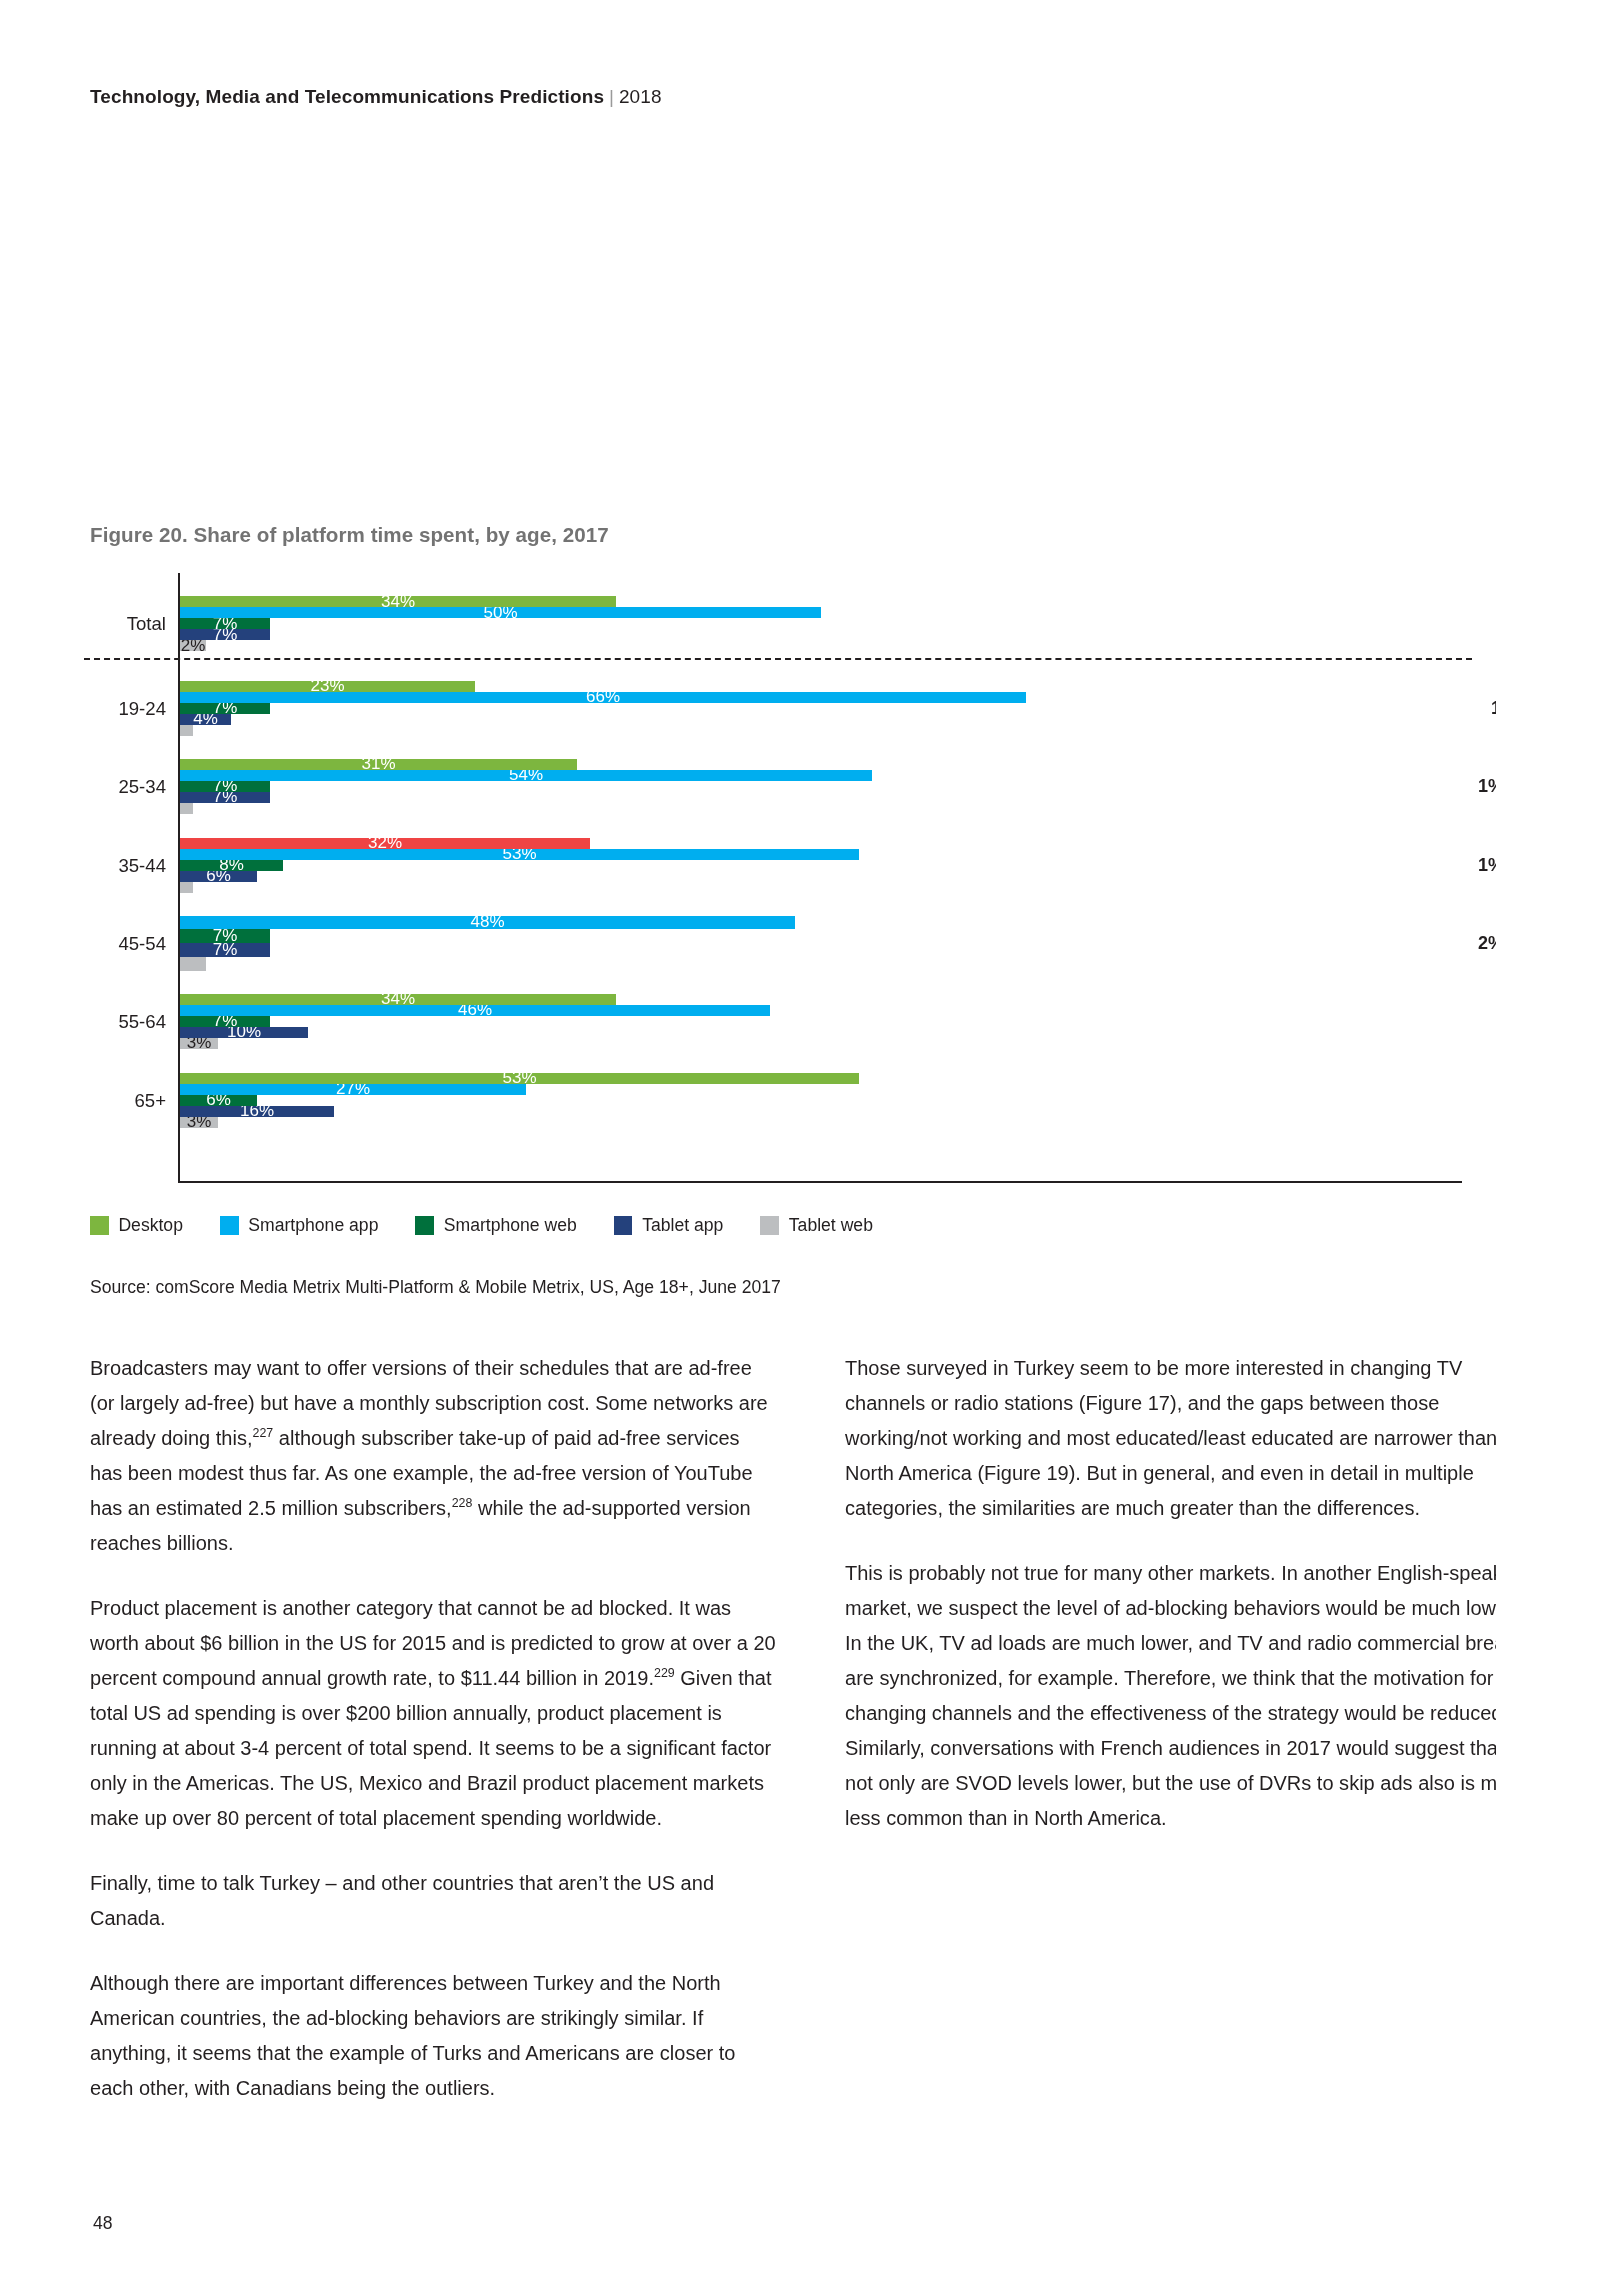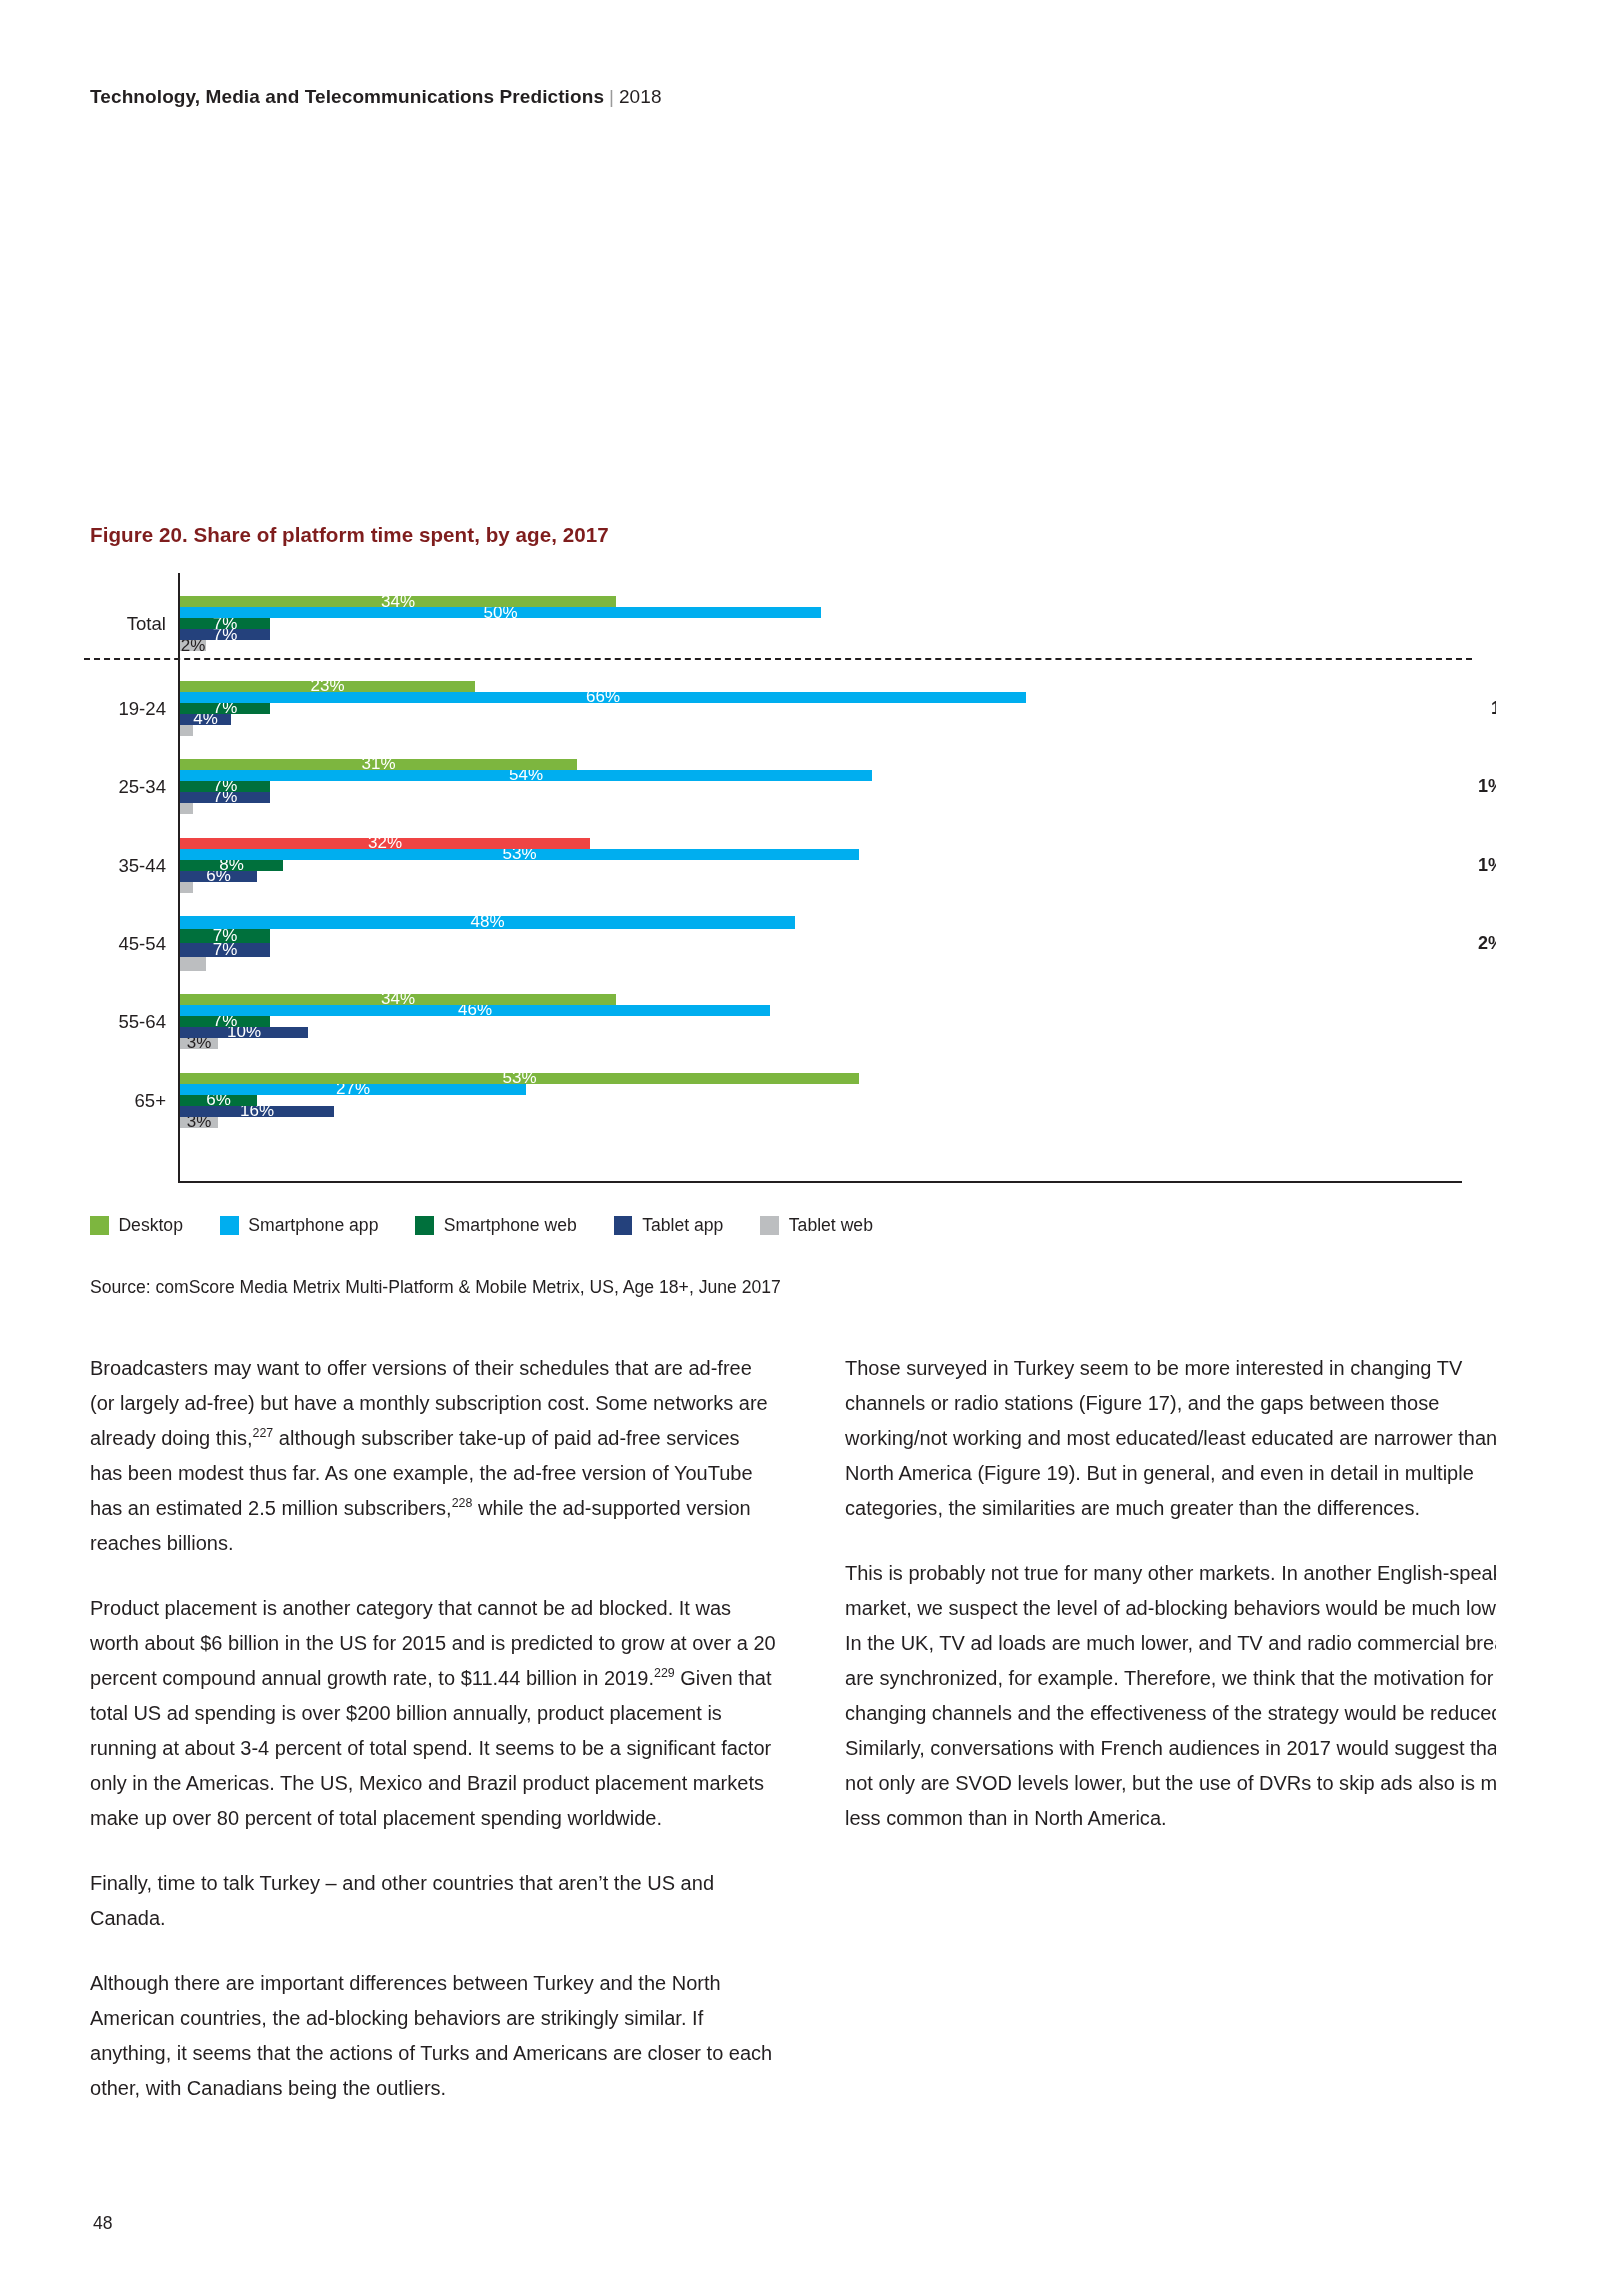--- a/index.html
+++ b/index.html
@@ -48,21 +48,21 @@
   
   .figure-block {
     position: absolute;
     left: 90px;
     top: 523px;
     width: 1441px;
   }
   .figure-title {
     font-size: 20.6px;
     font-weight: bold;
-    color: #7f1d1d;
+    color: #737373;
     margin: 0 0 25.5px 0;
     letter-spacing: 0.05px;
   }
 
   .chart {
     position: relative;
     width: 1441px;
     height: 610px;
   }
   
@@ -328,21 +328,21 @@
       </div>
     </div>
 
   <div class="source-note">Source: comScore Media Metrix Multi-Platform &amp; Mobile Metrix, US, Age 18+, June 2017</div>
 
   <div class="columns">
     <div class="col" id="col-left">
         <p>Broadcasters may want to offer versions of their schedules that are ad-free (or largely ad-free) but have a monthly subscription cost. Some networks are already doing this,<sup>227</sup> although subscriber take-up of paid ad-free services has been modest thus far. As one example, the ad-free version of YouTube has an estimated 2.5 million subscribers,<sup>228</sup> while the ad-supported version reaches billions.</p>
         <p>Product placement is another category that cannot be ad blocked. It was worth about $6 billion in the US for 2015 and is predicted to grow at over a 20 percent compound annual growth rate, to $11.44 billion in 2019.<sup>229</sup> Given that total US ad spending is over $200 billion annually, product placement is running at about 3-4 percent of total spend. It seems to be a significant factor only in the Americas. The US, Mexico and Brazil product placement markets make up over 80 percent of total placement spending worldwide.</p>
         <p>Finally, time to talk Turkey – and other countries that aren’t the US and Canada.</p>
-        <p>Although there are important differences between Turkey and the North American countries, the ad-blocking behaviors are strikingly similar. If anything, it seems that the actions of Turks and Americans are closer to each other, with Canadians being the outliers.</p>
+        <p>Although there are important differences between Turkey and the North American countries, the ad-blocking behaviors are strikingly similar. If anything, it seems that the example of Turks and Americans are closer to each other, with Canadians being the outliers.</p>
       </div>
     <div class="col" id="col-right">
         <p>Those surveyed in Turkey seem to be more interested in changing TV channels or radio stations (Figure 17), and the gaps between those working/not working and most educated/least educated are narrower than in North America (Figure 19). But in general, and even in detail in multiple categories, the similarities are much greater than the differences.</p>
         <p>This is probably not true for many other markets. In another English-speaking market, we suspect the level of ad-blocking behaviors would be much lower. In the UK, TV ad loads are much lower, and TV and radio commercial breaks are synchronized, for example. Therefore, we think that the motivation for changing channels and the effectiveness of the strategy would be reduced. Similarly, conversations with French audiences in 2017 would suggest that not only are SVOD levels lower, but the use of DVRs to skip ads also is much less common than in North America.</p>
       </div>
   </div>
 
   <div class="page-number">48</div>
 
 </div>

